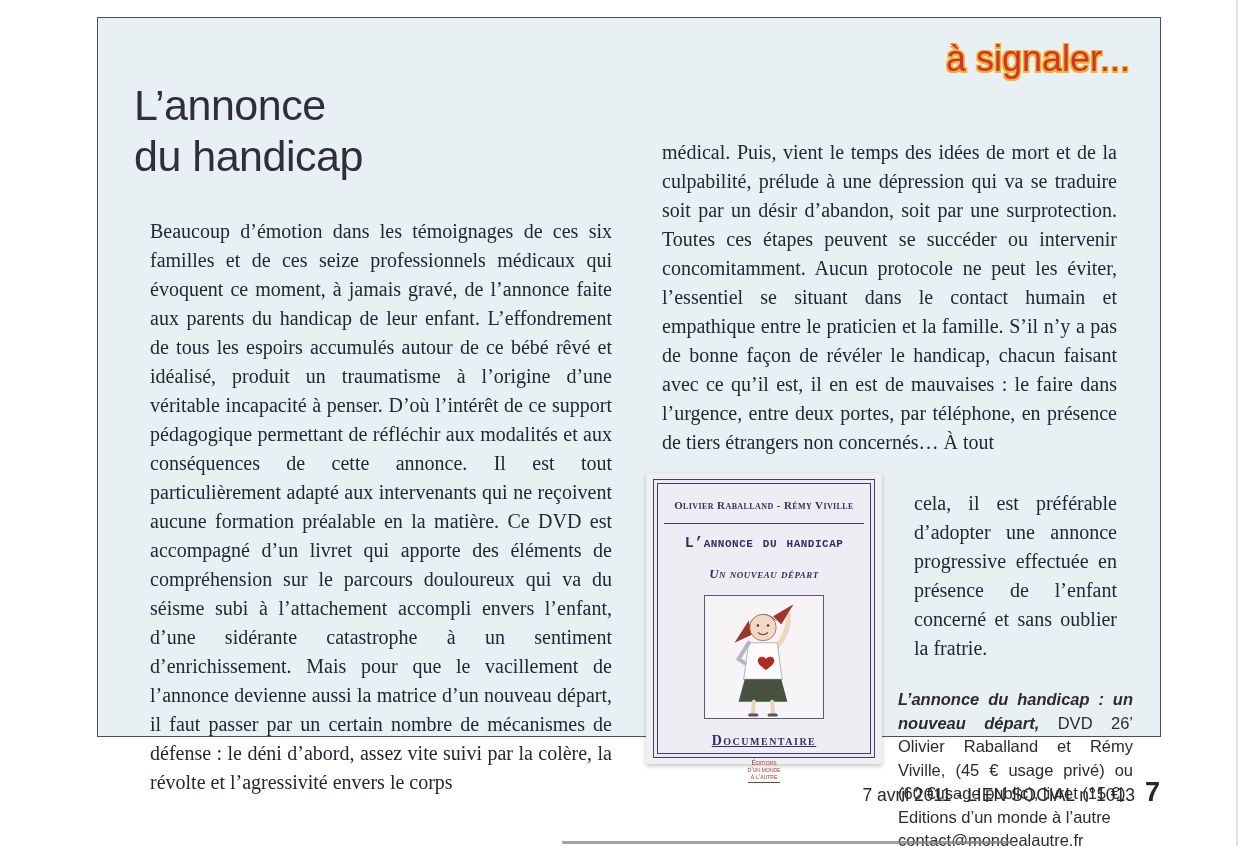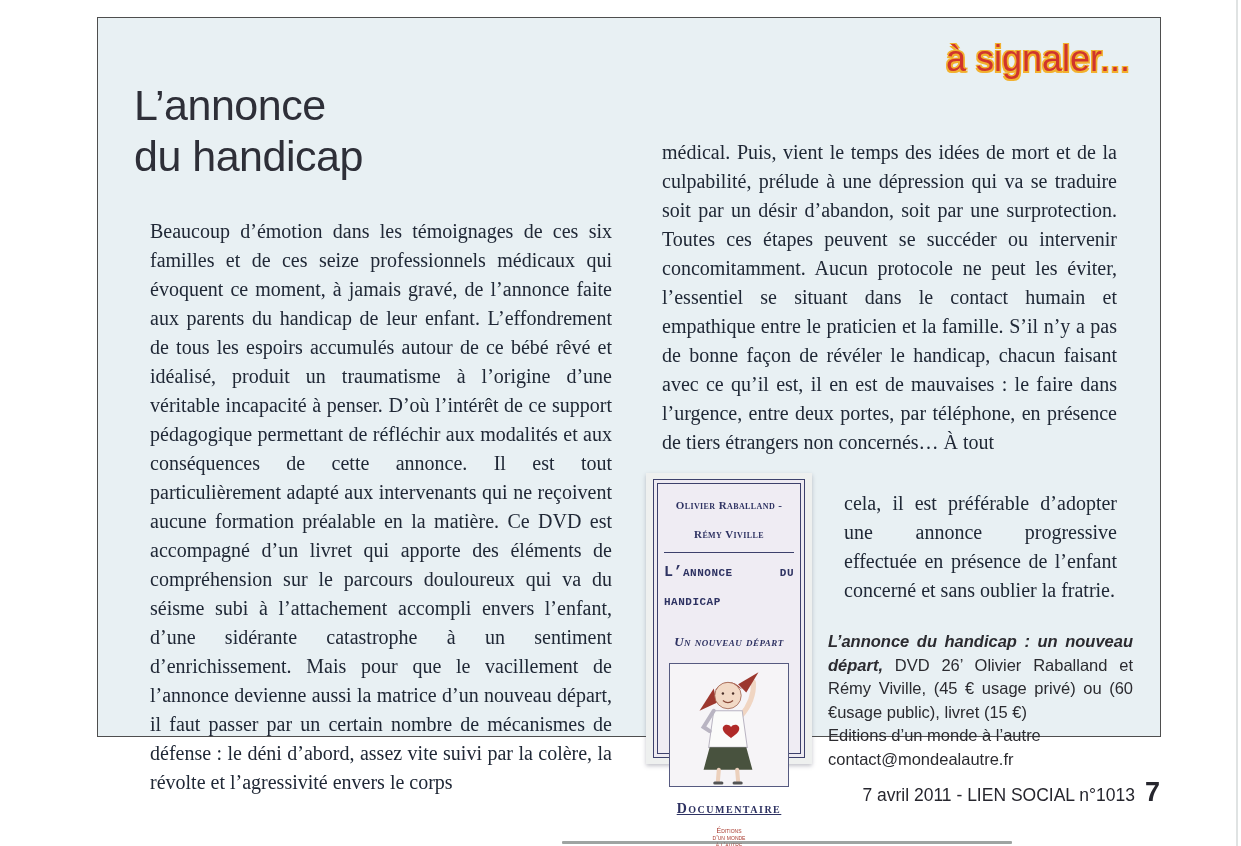--- a/index.html
+++ b/index.html
@@ -31,21 +31,21 @@
   .col{
     position:absolute;color:#202836;
     font-size:20px;line-height:29px;text-align:justify;
   }
   .col-left{left:36px;top:183px;width:494px;}
   .col-right{left:548px;top:104px;width:487px;}
   .col p{margin:16px;}
   
   .media-row{display:flex;gap:16px;margin-top:6px;align-items:flex-start;}
   .dvd-cover{
-    width:166px;height:291px;flex:0 0 auto;background:#eef0ef;
+    width:236px;height:291px;flex:0 0 auto;background:#eef0ef;
     padding:6px 7px;box-sizing:border-box;
     box-shadow:0 2px 4px rgba(90,90,110,.35);
   }
   .dvd-inner{
     width:100%;height:100%;background:#edeaf1;border:1.5px solid #3c406b;
     box-sizing:border-box;padding:3px;
   }
   .dvd-frame{
     width:100%;height:100%;border:1px solid #3c406b;box-sizing:border-box;
     display:flex;flex-direction:column;align-items:center;
@@ -57,21 +57,21 @@
     border-bottom:1px solid #3c406b;padding-bottom:3px;margin-bottom:5px;
     width:100%;text-align:center;
   }
   .dvd-title{
     font-family:Liberation Mono, monospace;font-variant:small-caps;
     font-weight:bold;font-size:15px;color:#2e3262;letter-spacing:.5px;
   }
   .dvd-subtitle{
     font-family:"Liberation Serif", serif;font-variant:small-caps;
     font-weight:bold;font-style:italic;font-size:13px;color:#2e3262;
-    margin-top:11px;letter-spacing:.5px;
+    margin-top:1px;letter-spacing:.5px;
   }
   .dvd-art{
     width:118px;height:128px;border:1px solid #565a80;background:#f6f4f7;
     margin-top:7px;display:flex;align-items:center;justify-content:center;
   }
   .dvd-genre{
     font-family:"Liberation Serif", serif;font-variant:small-caps;
     font-weight:bold;font-size:14px;color:#2e3262;letter-spacing:1.5px;
     margin-top:7px;
     text-decoration:underline;

